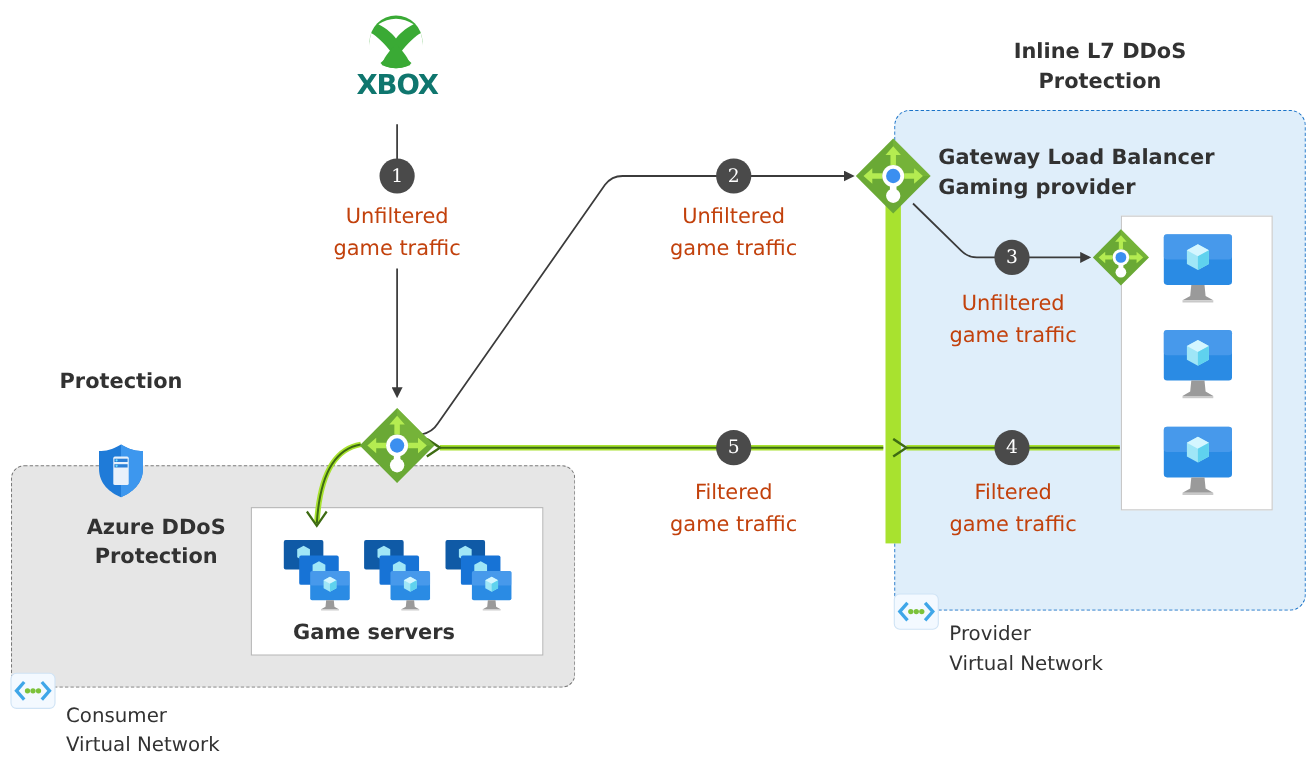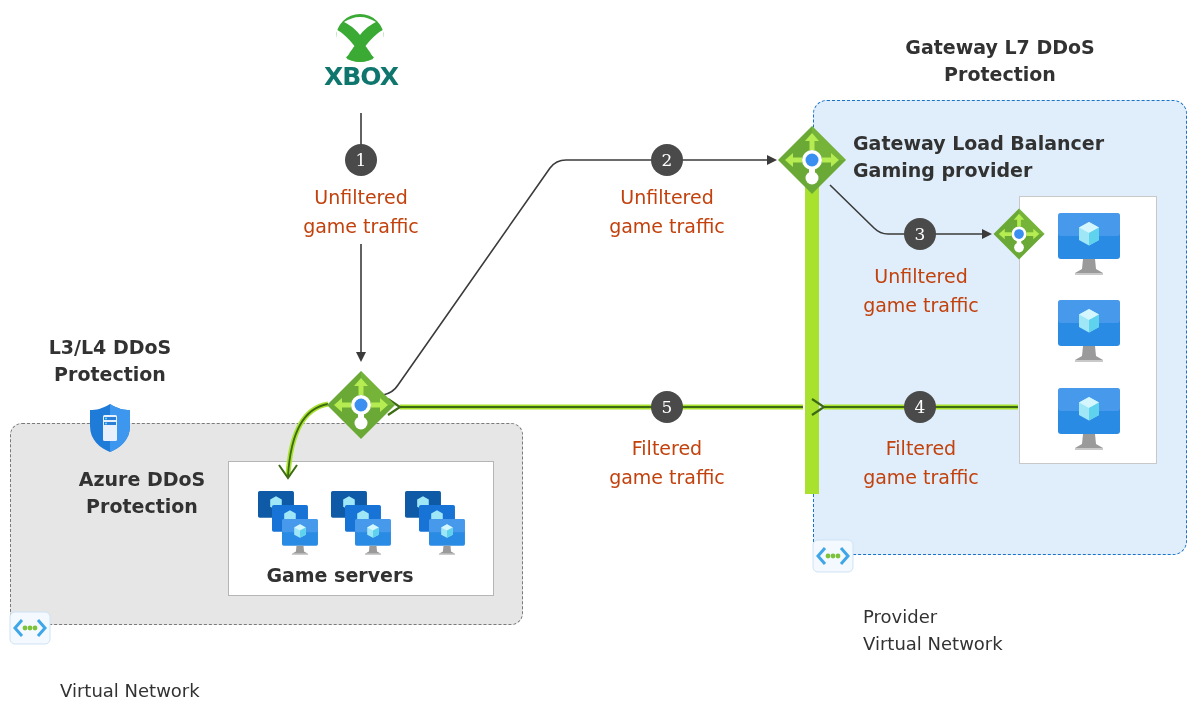--- a/index.html
+++ b/index.html
@@ -1,21 +1,21 @@
 <!DOCTYPE html>
 <html><head>
 <meta charset="utf-8">
 <style>
   html, body { margin:0; padding:0; background:#ffffff; }
   body { width:1193px; height:703px; position:relative; overflow:hidden;
          font-family:"DejaVu Sans", "Liberation Sans", sans-serif; color:#323232; }
   .abs { position:absolute; }
   .bold-title { font-weight:bold; font-size:19px; line-height:27px; text-align:center; color:#323232; }
   .flow-label { font-size:19px; line-height:29px; text-align:center; color:#c2410c; }
-  .vnet-label { font-size:18px; line-height:27px; color:#323232;margin-top:40px; }
+  .vnet-label { font-size:18px; line-height:27px; color:#323232; }
   .badge { position:absolute; width:32px; height:32px; border-radius:50%; background:#4a4a4a;
            color:#fff; font-family:"DejaVu Serif", "Liberation Serif", serif; font-size:17px;
            line-height:32px; text-align:center; }
   #consumer-zone { left:10px; top:423px; width:513px; height:202px; background:#e6e6e6;
                    border:1.5px dashed #7a7a7a; border-radius:12px; box-sizing:border-box; }
   #provider-zone { left:813px; top:100px; width:374px; height:455px; background:#dfeefa;
                    border:1.5px dashed #1a73c8; border-radius:14px; box-sizing:border-box; }
   #game-servers-box { left:228px; top:461px; width:266px; height:135px; background:#fff;
                       border:1px solid #b5b5b5; box-sizing:border-box; }
   #vm-panel { left:1019px; top:196px; width:138px; height:268px; background:#fff;
@@ -153,38 +153,38 @@
       <use href="#vnet-icon"></use>
     </g>
   <g transform="translate(813,540)">
       <use href="#vnet-icon"></use>
     </g>
 </svg>
 
 <div class="abs" style="left:305px;top:62px;width:112px;text-align:center;font-size:25px;font-weight:bold;color:#0f766e;letter-spacing:-1px;">XBOX</div>
 
 <div class="abs bold-title" style="left:890px;top:34px;width:220px;">
-  <div>Gateway L7 DDoS</div>
+  <div>Inline L7 DDoS</div>
   <div>Protection</div>
 </div>
 <div class="abs bold-title" style="left:0px;top:334px;width:220px;">
-  <div>L3/L4 DDoS</div>
   <div>Protection</div>
 </div>
 <div class="abs bold-title" style="left:0px;top:466px;width:220px;padding-left:32px;">
   <div>Azure DDoS</div>
   <div>Protection</div>
 </div>
 <div class="abs bold-title" style="left:853px;top:130px;text-align:left;">
   <div>Gateway Load Balancer</div>
   <div>Gaming provider</div>
 </div>
 <div class="abs bold-title" style="left:228px;top:562px;width:224px;">Game servers</div>
 
 <div class="abs vnet-label" style="left:60px;top:637px;">
+  <div>Consumer</div>
   <div>Virtual Network</div>
 </div>
 <div class="abs vnet-label" style="left:863px;top:563px;">
   <div>Provider</div>
   <div>Virtual Network</div>
 </div>
 
 <div class="badge" style="left:345px;top:144px;">1</div>
 <div class="badge" style="left:651px;top:144px;">2</div>
 <div class="badge" style="left:904px;top:218px;">3</div>

